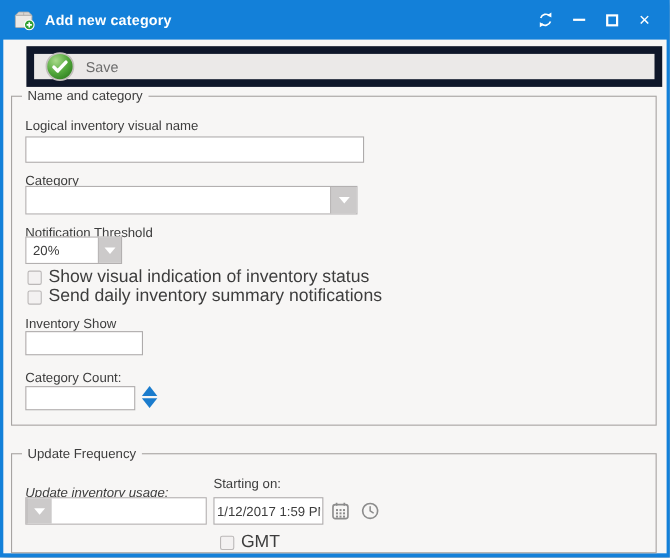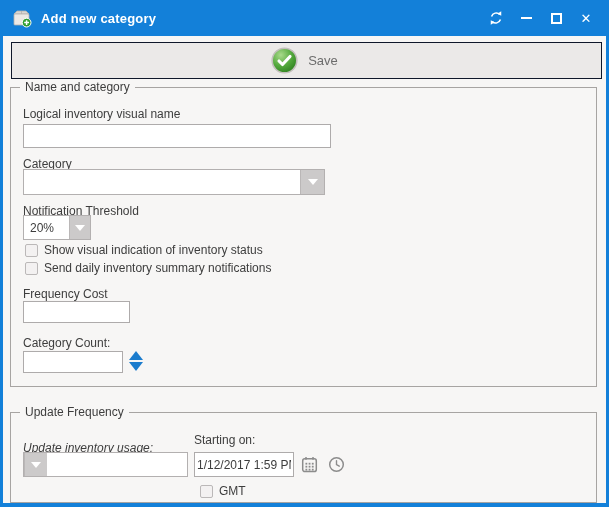--- a/index.html
+++ b/index.html
@@ -24,23 +24,23 @@
   }
   .minimize-glyph { width:11px; height:2px; background:#ffffff; }
   .maximize-glyph { width:11px; height:11px; border:2px solid #ffffff; }
   
   .window-body {
     position:absolute; left:3px; right:3px; top:36px; bottom:4px;
     background:#f7f6f5;
   }
   
   .toolbar {
-    position:absolute; left:8px; right:4px; top:6px; height:37px;
-    background:#ebe9e8; border:1px solid #0f172a;
-    display:flex; align-items:center;justify-content:center;
+    position:absolute; left:21px; right:4px; top:6px; height:37px;
+    background:#ebe9e8; border:7px solid #0f172a;
+    display:flex; align-items:center;
   }
   .save-btn {
     display:flex; align-items:center; gap:10px;
     height:100%; padding:0 14px 0 10px; cursor:default;
   }
   .save-icon { width:27px; height:27px; }
   .save-label { color:#6c6c6c; font-size:13px; }
   
   .group { position:absolute; border:1px solid #a7a4a2; }
   .group-legend {
@@ -68,21 +68,21 @@
   .combo-arrow {
     width:0; height:0;
     border-left:5px solid transparent; border-right:5px solid transparent;
     border-top:6px solid #ffffff;
   }
   .checkbox-row { position:absolute; display:flex; align-items:center; gap:6px; }
   .checkbox {
     width:13px; height:13px; background:#f3f1f1;
     border:1px solid #bbb8b8; border-radius:2px; flex:0 0 auto;
   }
-  .cb-label { font-size:12px; color:#3d3d3d; white-space:nowrap; }
+  .cb-label { font-size:16px; color:#3d3d3d; white-space:nowrap; }
   .spinner { position:absolute; display:flex; flex-direction:column; gap:2px; align-items:center; }
   .spin-up {
     width:0; height:0;
     border-left:7px solid transparent; border-right:7px solid transparent;
     border-bottom:9px solid #1b7ccd;
   }
   .spin-down {
     width:0; height:0;
     border-left:7px solid transparent; border-right:7px solid transparent;
     border-top:9px solid #1b7ccd;
@@ -149,37 +149,37 @@
 
       <span class="lbl" style="left:12px; top:69px;">Category</span>
       <div class="combo" style="left:12px; top:81px; width:302px; height:26px;">
         <div class="combo-value"></div>
         <div class="combo-btn" style="width:24px;">
           <span class="combo-arrow"></span>
         </div>
       </div>
 
       <span class="lbl" style="left:12px; top:116px;">Notification Threshold</span>
-      <div class="combo" style="left:12px; top:127px; width:68px; height:25px;">
+      <div class="combo" style="left:12px; top:127px; width:88px; height:25px;">
         <div class="combo-value">20%</div>
         <div class="combo-btn" style="width:21px;">
           <span class="combo-arrow"></span>
         </div>
       </div>
 
       <div class="checkbox-row" style="left:14px; top:155px;">
         <span class="checkbox"></span>
         <span class="cb-label">Show visual indication of inventory status</span>
       </div>
       <div class="checkbox-row" style="left:14px; top:173px;">
         <span class="checkbox"></span>
         <span class="cb-label">Send daily inventory summary notifications</span>
       </div>
 
-      <span class="lbl" style="left:12px; top:199px;">Frequency Cost</span>
+      <span class="lbl" style="left:12px; top:199px;">Inventory Show</span>
       <input class="tinput" style="left: 12px; top: 213px; width: 107px; height: 22px;" value="">
 
       <span class="lbl" style="left:12px; top:248px;">Category Count:</span>
       <input class="tinput" style="left: 12px; top: 263px; width: 100px; height: 22px;" value="">
       <div class="spinner" style="left:118px; top:263px;">
         <span class="spin-up"></span>
         <span class="spin-down"></span>
       </div>
     </div>
 

